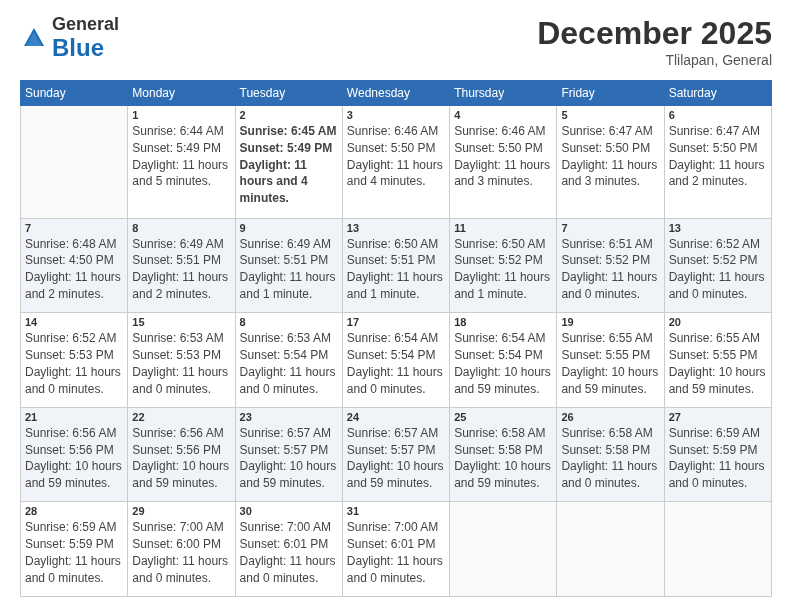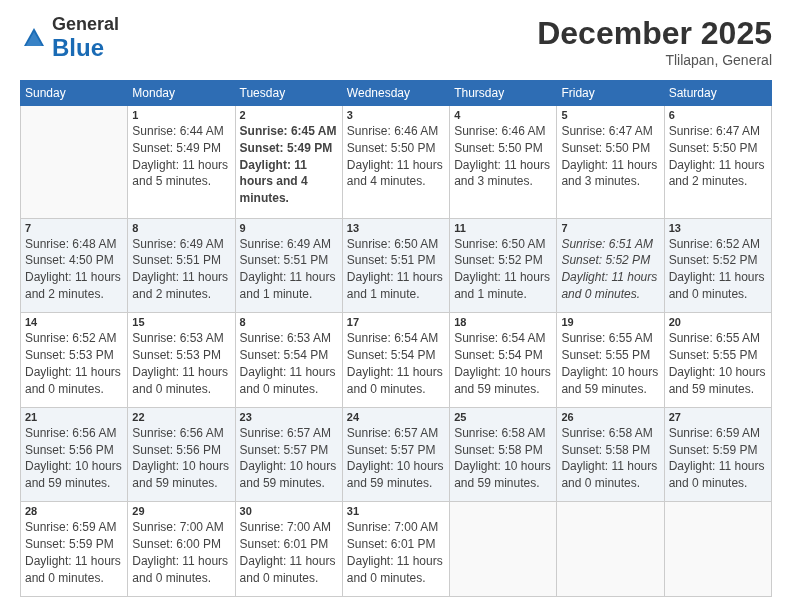--- a/index.html
+++ b/index.html
@@ -203,21 +203,21 @@
 Daylight: 11 hours and 1 minute.</div>
           </td>
           <td>
             <span class="day-number">11</span>
             <div class="day-info" style="white-space: pre-line;">Sunrise: 6:50 AM
 Sunset: 5:52 PM
 Daylight: 11 hours and 1 minute.</div>
           </td>
           <td>
             <span class="day-number">7</span>
-            <div class="day-info" style="white-space: pre-line; font-style: italic;">Sunrise: 6:51 AM
+            <div class="day-info" style="white-space: pre-line;">Sunrise: 6:51 AM
 Sunset: 5:52 PM
 Daylight: 11 hours and 0 minutes.</div>
           </td>
           <td>
             <span class="day-number">13</span>
             <div class="day-info" style="white-space: pre-line;">Sunrise: 6:52 AM
 Sunset: 5:52 PM
 Daylight: 11 hours and 0 minutes.</div>
           </td>
         </tr>

